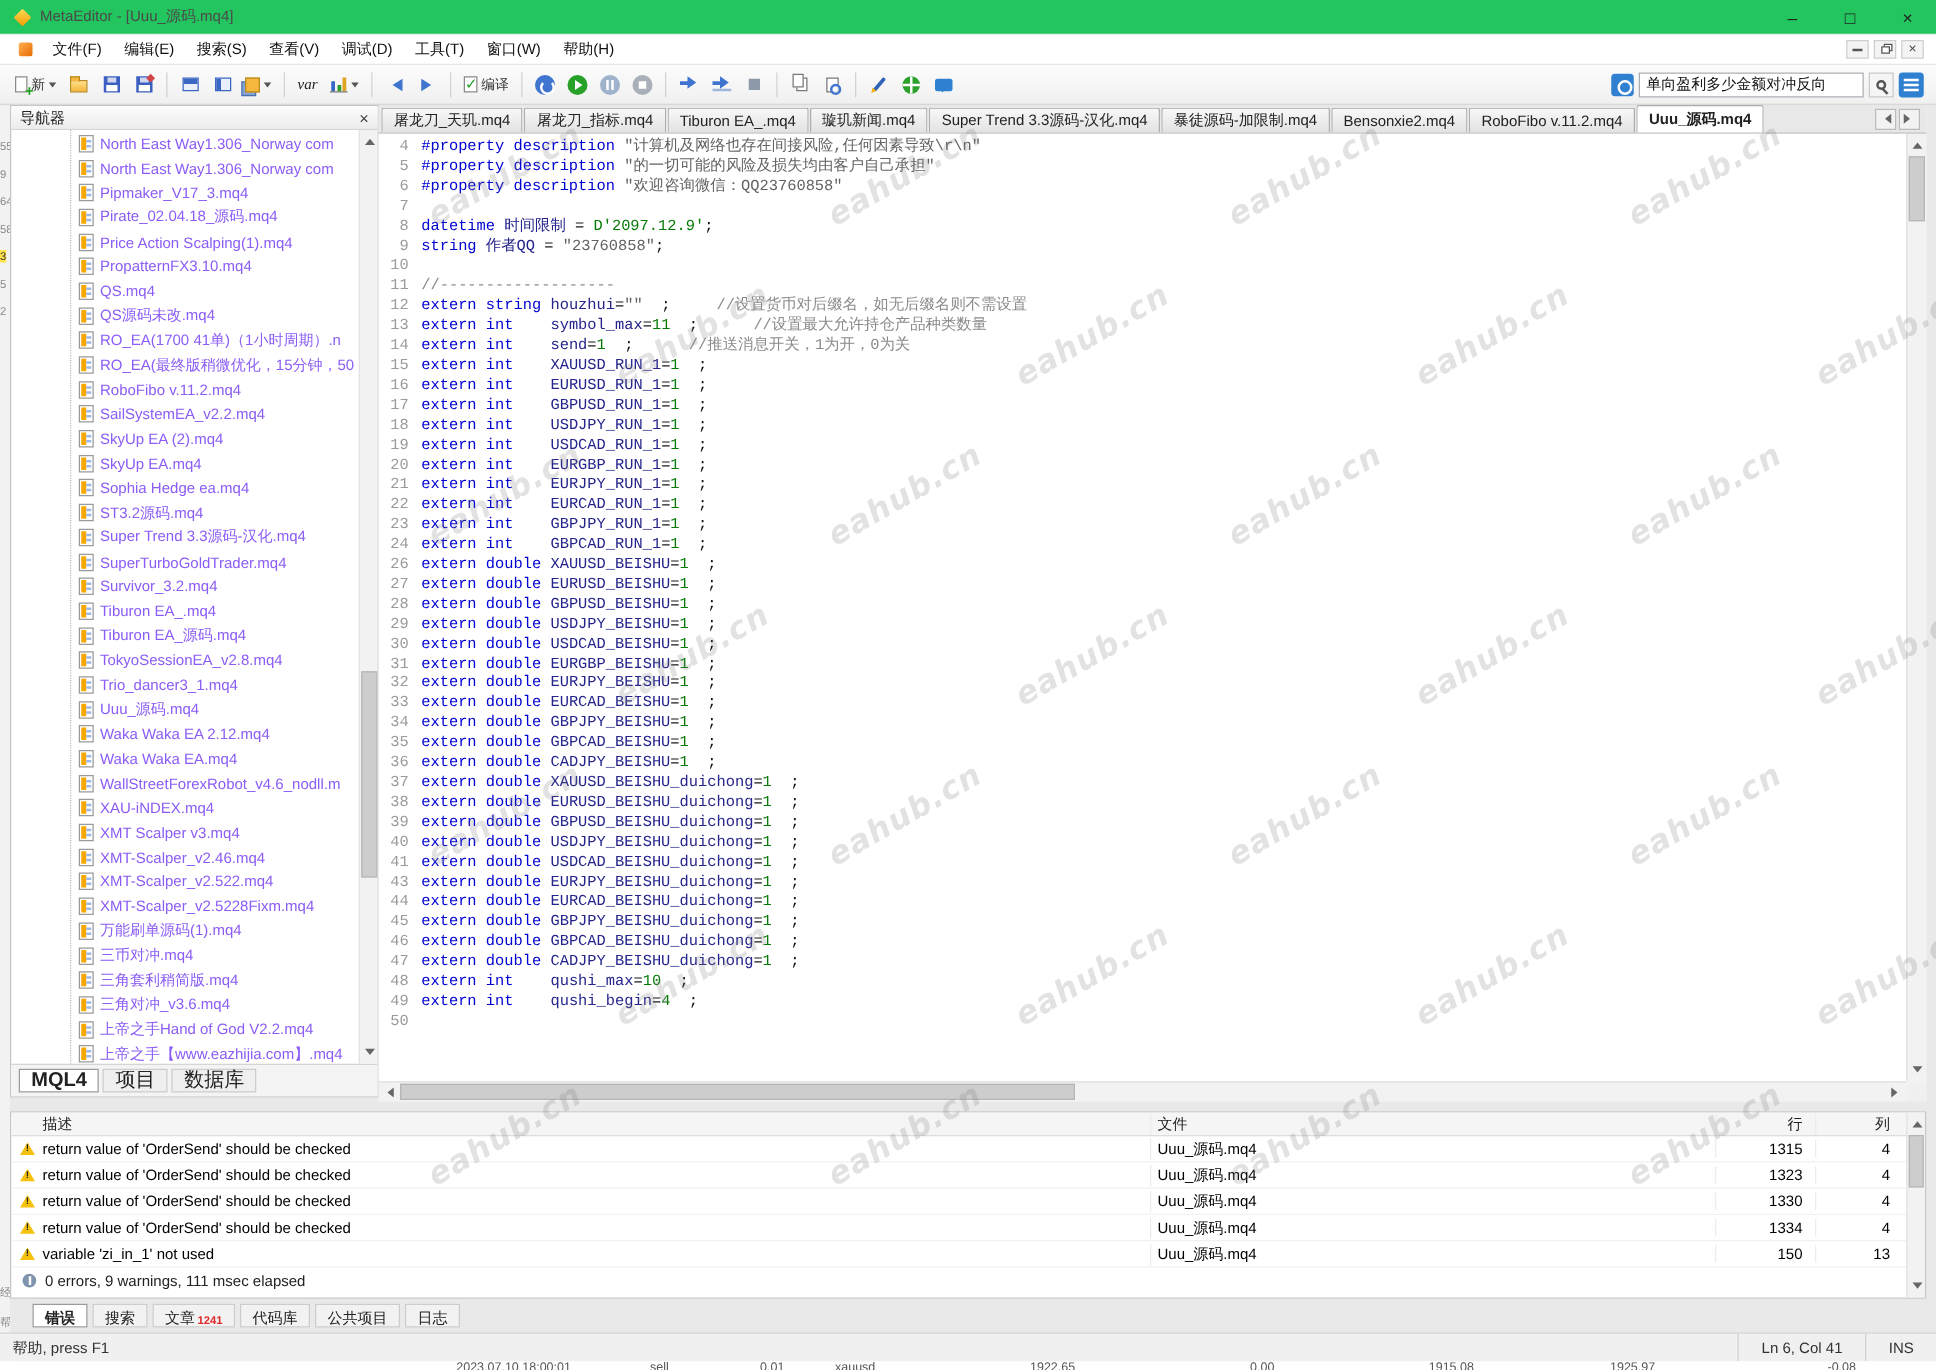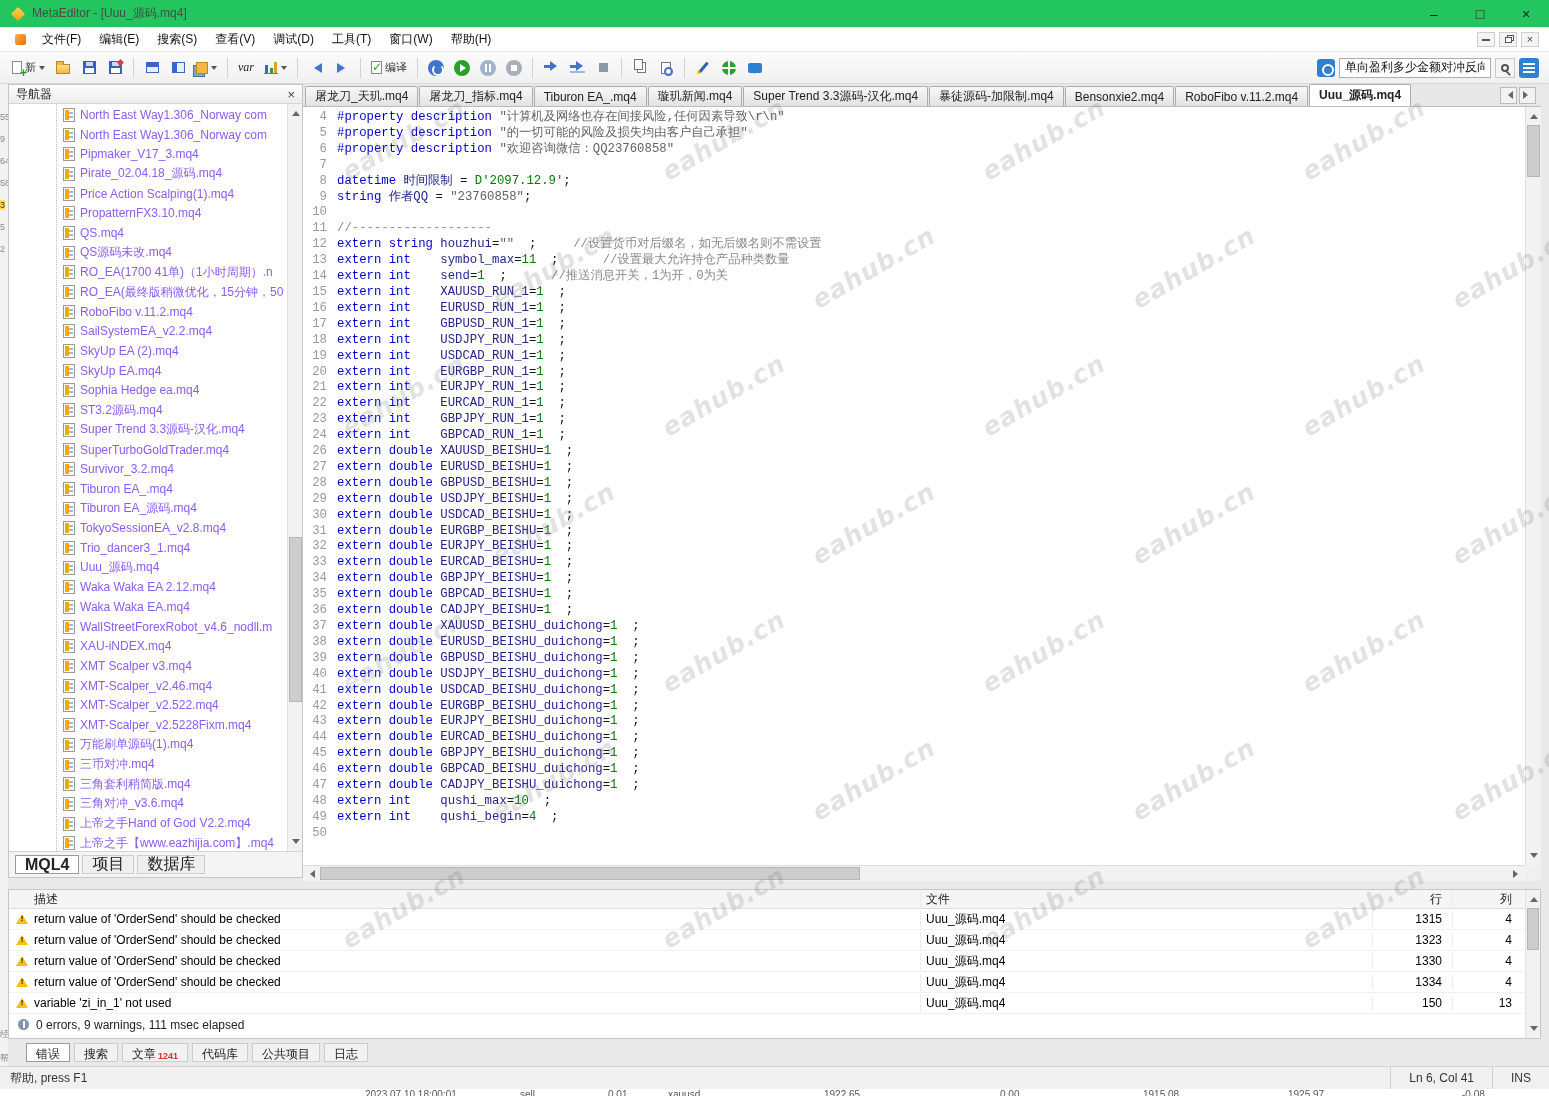--- a/index.html
+++ b/index.html
@@ -79,21 +79,21 @@
 .pen-ic{width:3px;height:13px;background:#2f62b8;transform:rotate(40deg);border-radius:1px;position:relative}
 .pen-ic::after{content:"";position:absolute;bottom:-5px;left:-1px;border:2px solid transparent;border-top:4px solid #f0b400}
 .globe-ic{width:14px;height:14px;border-radius:50%;background:#2ca12c;position:relative;overflow:hidden}
 .globe-ic::before{content:"";position:absolute;left:0;top:6px;width:14px;height:2px;background:#fff}
 .globe-ic::after{content:"";position:absolute;left:6px;top:0;width:2px;height:14px;background:#fff}
 .chat-ic{width:14px;height:10px;background:#2f80d0;border-radius:2px;position:relative}
 .chat-ic::after{content:"";position:absolute;left:3px;bottom:-4px;border:3px solid transparent;border-top:4px solid #2f80d0}
 .tb-right{margin-left:auto;display:flex;align-items:center;gap:4px;padding-right:2px}
 .gear-ic{width:18px;height:18px;background:#2f80d0;border-radius:3px;position:relative}
 .gear-ic::after{content:"";position:absolute;left:5px;top:5px;width:8px;height:8px;border:2px solid #fff;border-radius:50%}
-.search-input{width:152px;height:20px;border:1px solid #abadb3;font-size:12px;padding:1px 5px;
+.search-input{width:180px;height:20px;border:1px solid #abadb3;font-size:12px;padding:1px 5px;
   font-family:Liberation Serif, serif;color:#111;background:#fff}
 .mag-btn{width:20px;height:20px;display:flex;align-items:center;justify-content:center;border:1px solid #c9c9c9;background:#f5f5f5}
 .mag-ic{width:8px;height:8px;border:2px solid #555;border-radius:50%;position:relative;display:inline-block}
 .mag-ic::after{content:"";position:absolute;right:-4px;bottom:-4px;width:6px;height:2px;background:#555;transform:rotate(45deg)}
 .list-btn{width:20px;height:20px;background:#2f80d0;border-radius:3px;position:relative}
 .list-btn::after{content:"";position:absolute;left:4px;top:5px;width:12px;height:2px;background:#fff;box-shadow:0 4px 0 #fff,0 8px 0 #fff}
 
 
 .leftstrip{position:absolute;left:0;top:84px;width:8px;bottom:0;background:#f2f2f2;overflow:hidden}
 .leftstrip span{position:absolute;left:0;font-size:9px;color:#8a8a8a;white-space:nowrap}
@@ -166,21 +166,21 @@
 .warn::after{content:"!";position:absolute;left:-2px;top:0;font-size:8px;line-height:10px;font-weight:700;color:#222;width:4px;text-align:center}
 .esummary{display:flex;align-items:center;height:21px;font-size:12px;gap:7px;padding-left:9px;color:#222;flex:0 0 auto}
 .sumicon{width:11px;height:11px;border-radius:50%;background:#7f94ad;position:relative}
 .sumicon::after{content:"";position:absolute;left:4.5px;top:2px;width:2px;height:7px;background:#fff}
 .panel-scroll{position:absolute;right:0;top:0;width:15px;height:100%;background:#f2f2f2;border-left:1px solid #e2e2e2}
 .pthumb{position:absolute;left:1px;top:18px;width:12px;height:42px;background:#cdcdcd;border:1px solid #b5b5b5}
 
 
 .btabs{position:absolute;left:8px;top:1041px;height:22px;display:flex;gap:4px;align-items:center;padding-left:18px}
 .btab{height:19px;display:flex;align-items:flex-start;padding:2px 9px 0;font-size:12px;border:1px solid #cdcdcd;background:#f2f2f2;color:#222}
-.btab.active{background:#fff;border-color:#9a9a9a;font-weight:normal}
+.btab.active{background:#fff;border-color:#9a9a9a;font-weight:bold}
 .badge{font-size:9px;color:#e02b2b;margin-left:2px;margin-top:5px;font-weight:bold}
 
 
 .statusbar{position:absolute;left:0;top:1066px;width:100%;height:23px;background:#f0f0f0;
   border-top:1px solid #d4d4d4;display:flex;align-items:center;font-size:12px;color:#333}
 .sb-left{padding-left:10px}
 .sb-right{margin-left:auto;display:flex;height:100%}
 .sb-cell{display:flex;align-items:center;padding:0 18px;border-left:1px solid #d0d0d0}
 
 
@@ -679,24 +679,20 @@
        <span class="lnum">39</span>
        <span class="ctext"><span class="k">extern</span> <span class="k">double</span> <span class="i">GBPUSD_BEISHU_duichong</span>=<span class="n">1</span>  ;</span>
      </div>
         <div class="cl">
        <span class="lnum">40</span>
        <span class="ctext"><span class="k">extern</span> <span class="k">double</span> <span class="i">USDJPY_BEISHU_duichong</span>=<span class="n">1</span>  ;</span>
      </div>
         <div class="cl">
        <span class="lnum">41</span>
        <span class="ctext"><span class="k">extern</span> <span class="k">double</span> <span class="i">USDCAD_BEISHU_duichong</span>=<span class="n">1</span>  ;</span>
-     </div>
-        <div class="cl">
-       <span class="lnum">42</span>
-       <span class="ctext"><span class="k">extern</span> <span class="k">double</span> <span class="i">EURGBP_BEISHU_duichong</span>=<span class="n">1</span>  ;</span>
      </div>
         <div class="cl">
        <span class="lnum">43</span>
        <span class="ctext"><span class="k">extern</span> <span class="k">double</span> <span class="i">EURJPY_BEISHU_duichong</span>=<span class="n">1</span>  ;</span>
      </div>
         <div class="cl">
        <span class="lnum">44</span>
        <span class="ctext"><span class="k">extern</span> <span class="k">double</span> <span class="i">EURCAD_BEISHU_duichong</span>=<span class="n">1</span>  ;</span>
      </div>
         <div class="cl">

